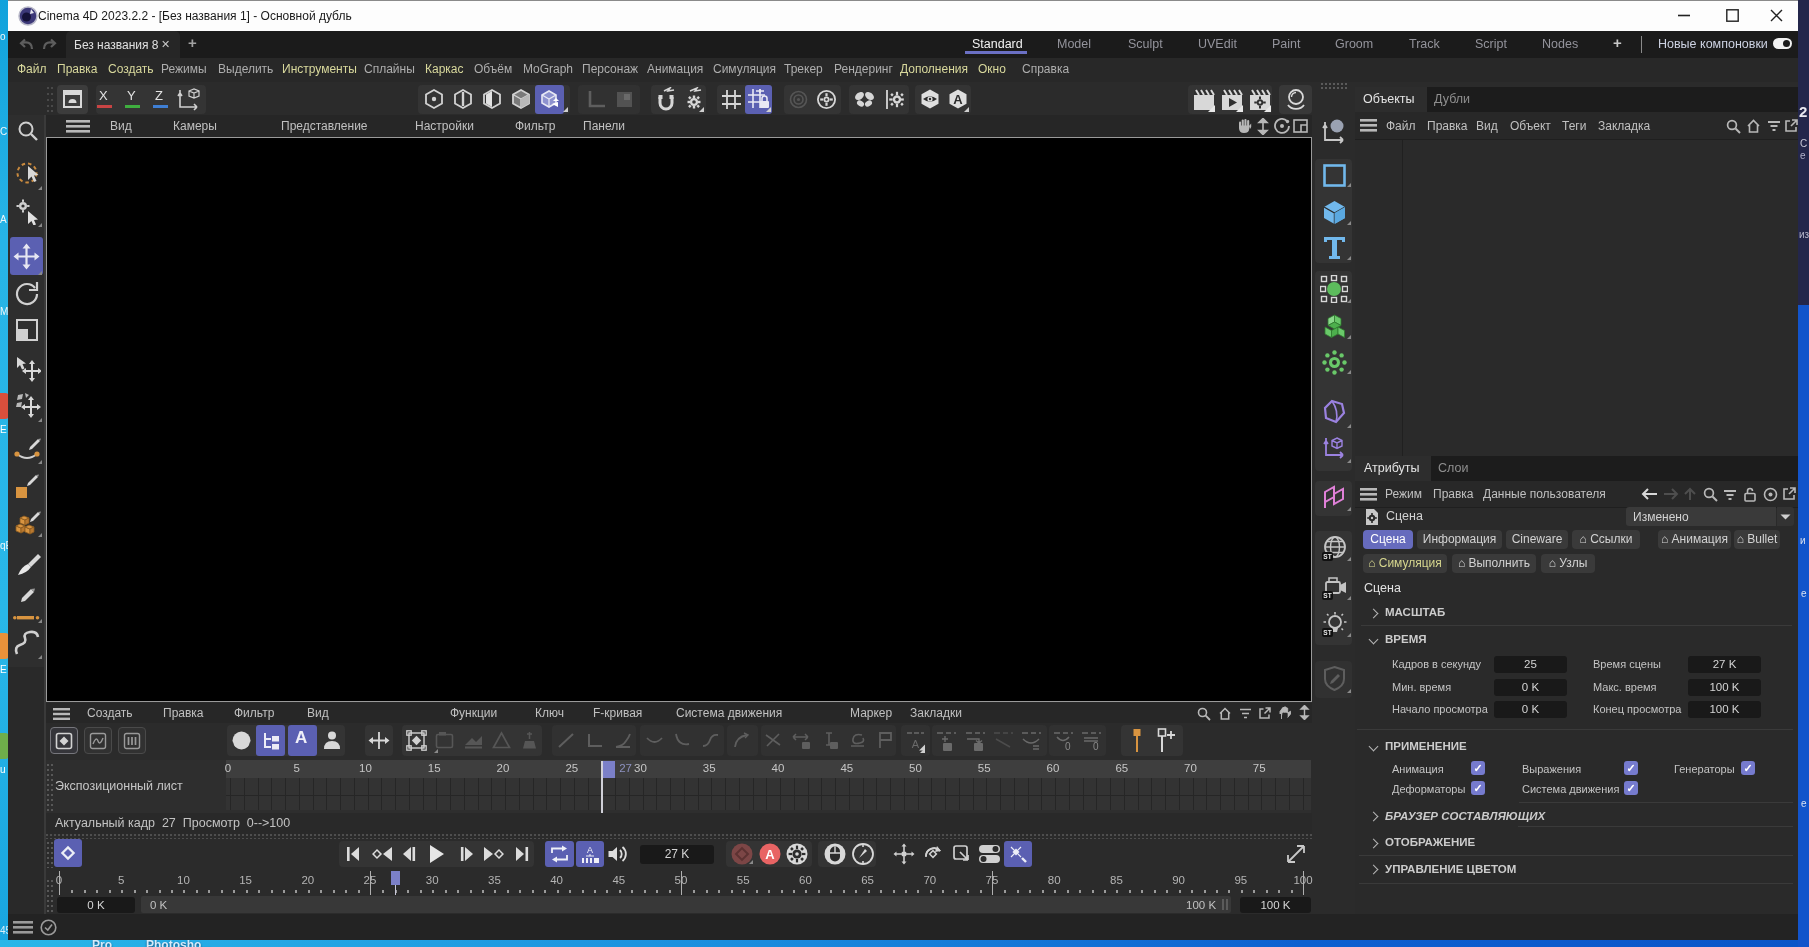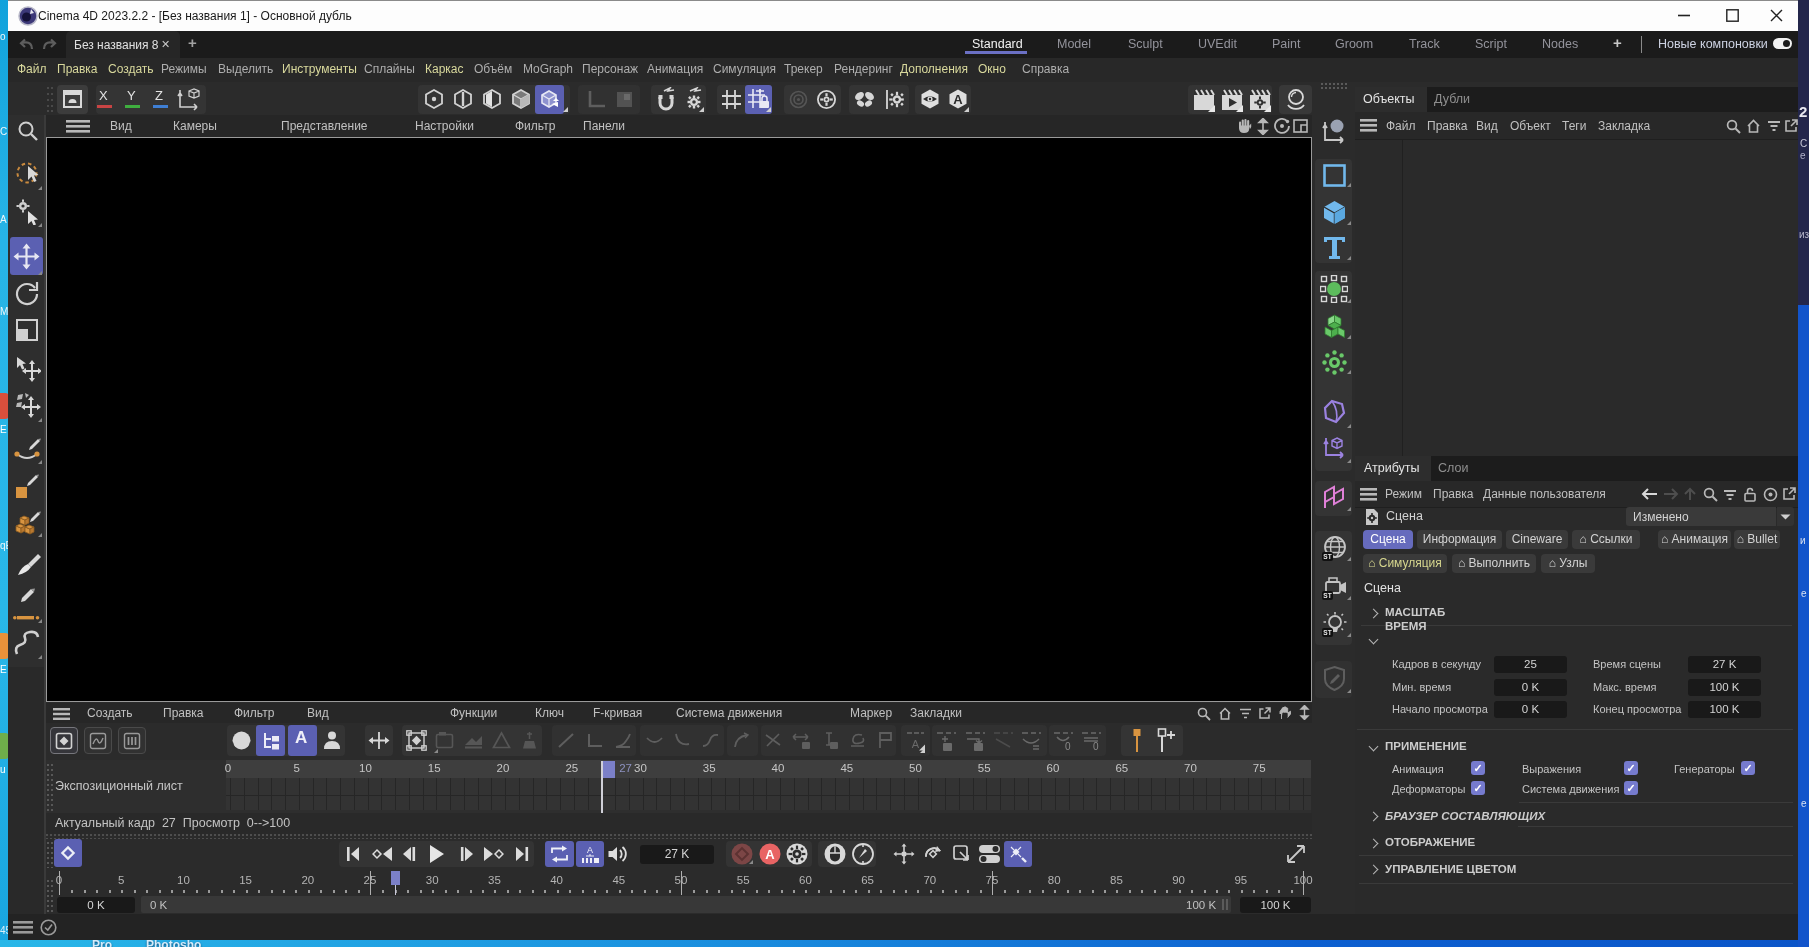--- a/index.html
+++ b/index.html
@@ -647,21 +647,21 @@
 
 <div class="abtn" style="left:1363px;top:554px;width:84px;height:19px;color:#d6d68e;">⌂ Симуляция</div>
 <div class="abtn" style="left:1452px;top:554px;width:84px;height:19px;">⌂ Выполнить</div>
 <div class="abtn" style="left:1541px;top:554px;width:54px;height:19px;">⌂ Узлы</div>
 <span style="left:1364px;top:581px;font-size:12.5px;color:#e2e2e2;">Сцена</span>
 
 <div class="chevr" style="left:1370px;top:610px;"></div>
 <span class="hdr" style="left:1385px;top:606px;">МАСШТАБ</span>
 <div class="sep" style="left:1361px;top:625px;width:431px;"></div>
 <div class="chevd" style="left:1370px;top:636px;"></div>
-<span class="hdr" style="left:1385px;top:620px;">ВРЕМЯ</span>
+<span class="hdr" style="left:1385px;top:633px;">ВРЕМЯ</span>
 <span class="t11" style="left:1392px;top:658px;">Кадров в секунду</span>
 <div class="field" style="left:1494px;top:656px;width:73px;height:17px;line-height:17px;">25</div>
 <span class="t11" style="left:1593px;top:658px;">Время сцены</span>
 <div class="field" style="left:1688px;top:656px;width:73px;height:17px;line-height:17px;">27 K</div>
 <span class="t11" style="left:1392px;top:681px;">Мин. время</span>
 <div class="field" style="left:1494px;top:679px;width:73px;height:17px;line-height:17px;">0 K</div>
 <span class="t11" style="left:1593px;top:681px;">Макс. время</span>
 <div class="field" style="left:1688px;top:679px;width:73px;height:17px;line-height:17px;">100 K</div>
 <span class="t11" style="left:1392px;top:703px;">Начало просмотра</span>
 <div class="field" style="left:1494px;top:701px;width:73px;height:17px;line-height:17px;">0 K</div>

